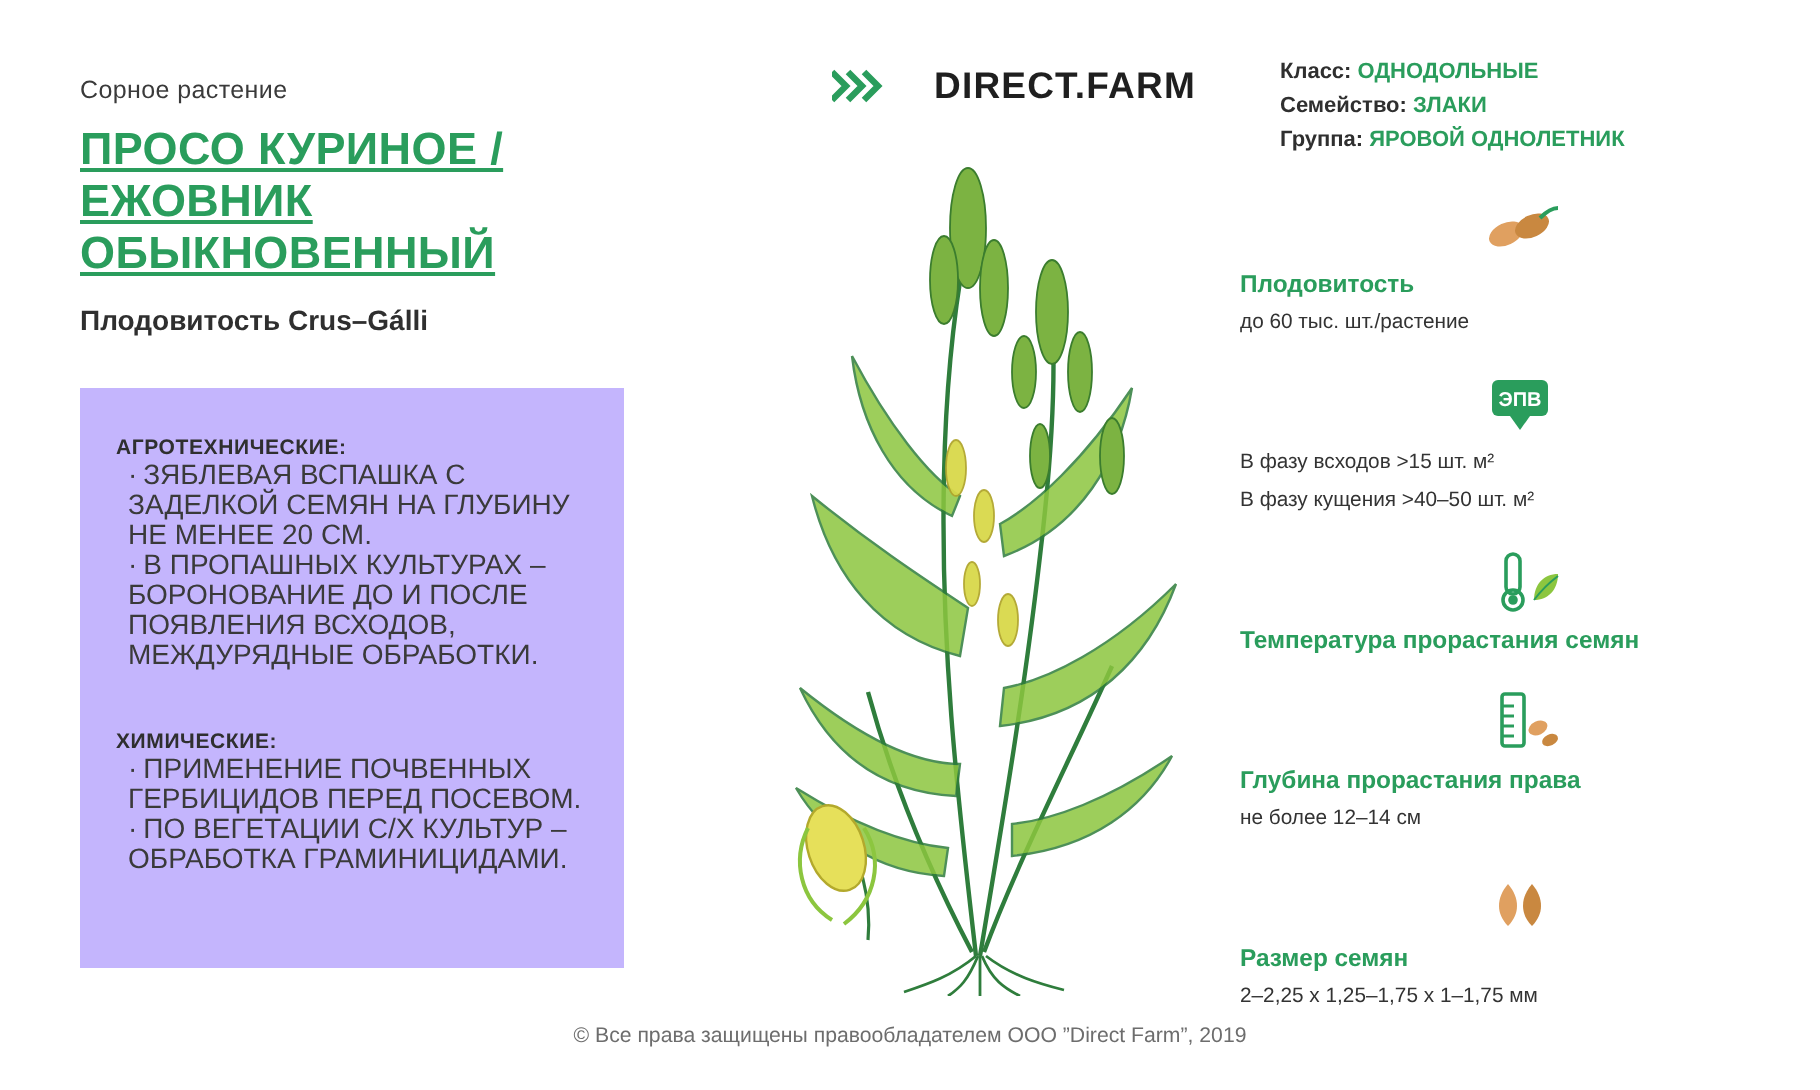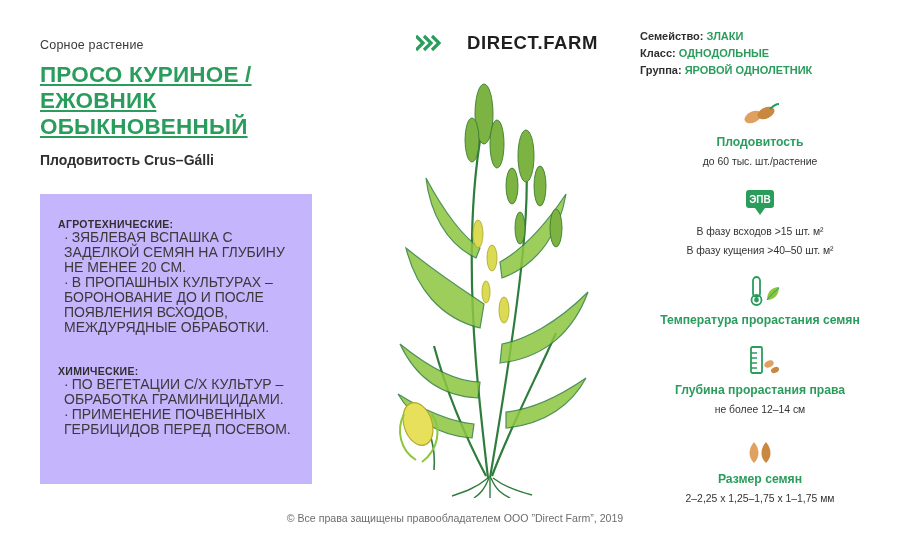--- a/index.html
+++ b/index.html
@@ -127,21 +127,21 @@
     color: #2f2f2f;
   }
   .taxon-key { font-weight: bold; }
   .taxon-val { font-weight: bold; color: #2a9d5c; }
 
   .facts {
     position: absolute;
     left: 620px;
     top: 96px;
     width: 280px;
-    text-align: center;
+    text-align: left;
   }
   .fact {
     margin-bottom: 16px;
   }
   .fact-icon {
     height: 34px;
     display: flex;
     align-items: flex-end;
     justify-content: center;
     margin-bottom: 5px;
@@ -183,22 +183,22 @@
   </div>
 
   <div class="measures-box">
     <div class="m-section">
       <div class="m-head first">АГРОТЕХНИЧЕСКИЕ:</div>
       <div class="m-item"><span class="dot">·</span><span>ЗЯБЛЕВАЯ ВСПАШКА С ЗАДЕЛКОЙ СЕМЯН НА ГЛУБИНУ НЕ МЕНЕЕ 20 СМ.</span></div>
       <div class="m-item"><span class="dot">·</span><span>В ПРОПАШНЫХ КУЛЬТУРАХ – БОРОНОВАНИЕ ДО И ПОСЛЕ ПОЯВЛЕНИЯ ВСХОДОВ, МЕЖДУРЯДНЫЕ ОБРАБОТКИ.</span></div>
     </div>
     <div class="m-section">
       <div class="m-head second">ХИМИЧЕСКИЕ:</div>
+      <div class="m-item"><span class="dot">·</span><span>ПРИМЕНЕНИЕ ПОЧВЕННЫХ ГЕРБИЦИДОВ ПЕРЕД ПОСЕВОМ.</span></div>
       <div class="m-item"><span class="dot">·</span><span>ПО ВЕГЕТАЦИИ С/Х КУЛЬТУР – ОБРАБОТКА ГРАМИНИЦИДАМИ.</span></div>
-      <div class="m-item"><span class="dot">·</span><span>ПРИМЕНЕНИЕ ПОЧВЕННЫХ ГЕРБИЦИДОВ ПЕРЕД ПОСЕВОМ.</span></div>
     </div>
   </div>
 
   <div class="logo">
     <svg class="logo-mark" width="26" height="18" viewBox="0 0 26 18">
       <path d="M0 2 L7 9 L0 16" fill="none" stroke="#2a9d5c" stroke-width="3.2"></path>
       <path d="M8 2 L15 9 L8 16" fill="none" stroke="#2a9d5c" stroke-width="3.2"></path>
       <path d="M16 2 L23 9 L16 16" fill="none" stroke="#2a9d5c" stroke-width="3.2"></path>
     </svg>
     <span class="logo-text">DIRECT.FARM</span>
@@ -251,26 +251,26 @@
       <path d="M128 400 C116 410 104 414 92 418"></path>
       <path d="M129 400 C124 412 120 416 114 420"></path>
       <path d="M131 400 C136 412 142 416 150 420"></path>
       <path d="M133 400 C146 410 160 414 172 417"></path>
       <path d="M130 400 C130 410 130 414 130 420"></path>
     </g>
   </svg>
 
   <div class="right">
     <div class="taxon-row">
+      <span class="taxon-key">Класс:</span>
+      <span class="taxon-val">ОДНОДОЛЬНЫЕ</span>
+    </div>
+    <div class="taxon-row">
       <span class="taxon-key">Семейство:</span>
       <span class="taxon-val">ЗЛАКИ</span>
-    </div>
-    <div class="taxon-row">
-      <span class="taxon-key">Класс:</span>
-      <span class="taxon-val">ОДНОДОЛЬНЫЕ</span>
     </div>
     <div class="taxon-row">
       <span class="taxon-key">Группа:</span>
       <span class="taxon-val">ЯРОВОЙ ОДНОЛЕТНИК</span>
     </div>
   </div>
 
   <div class="facts">
 
     <div class="fact">

